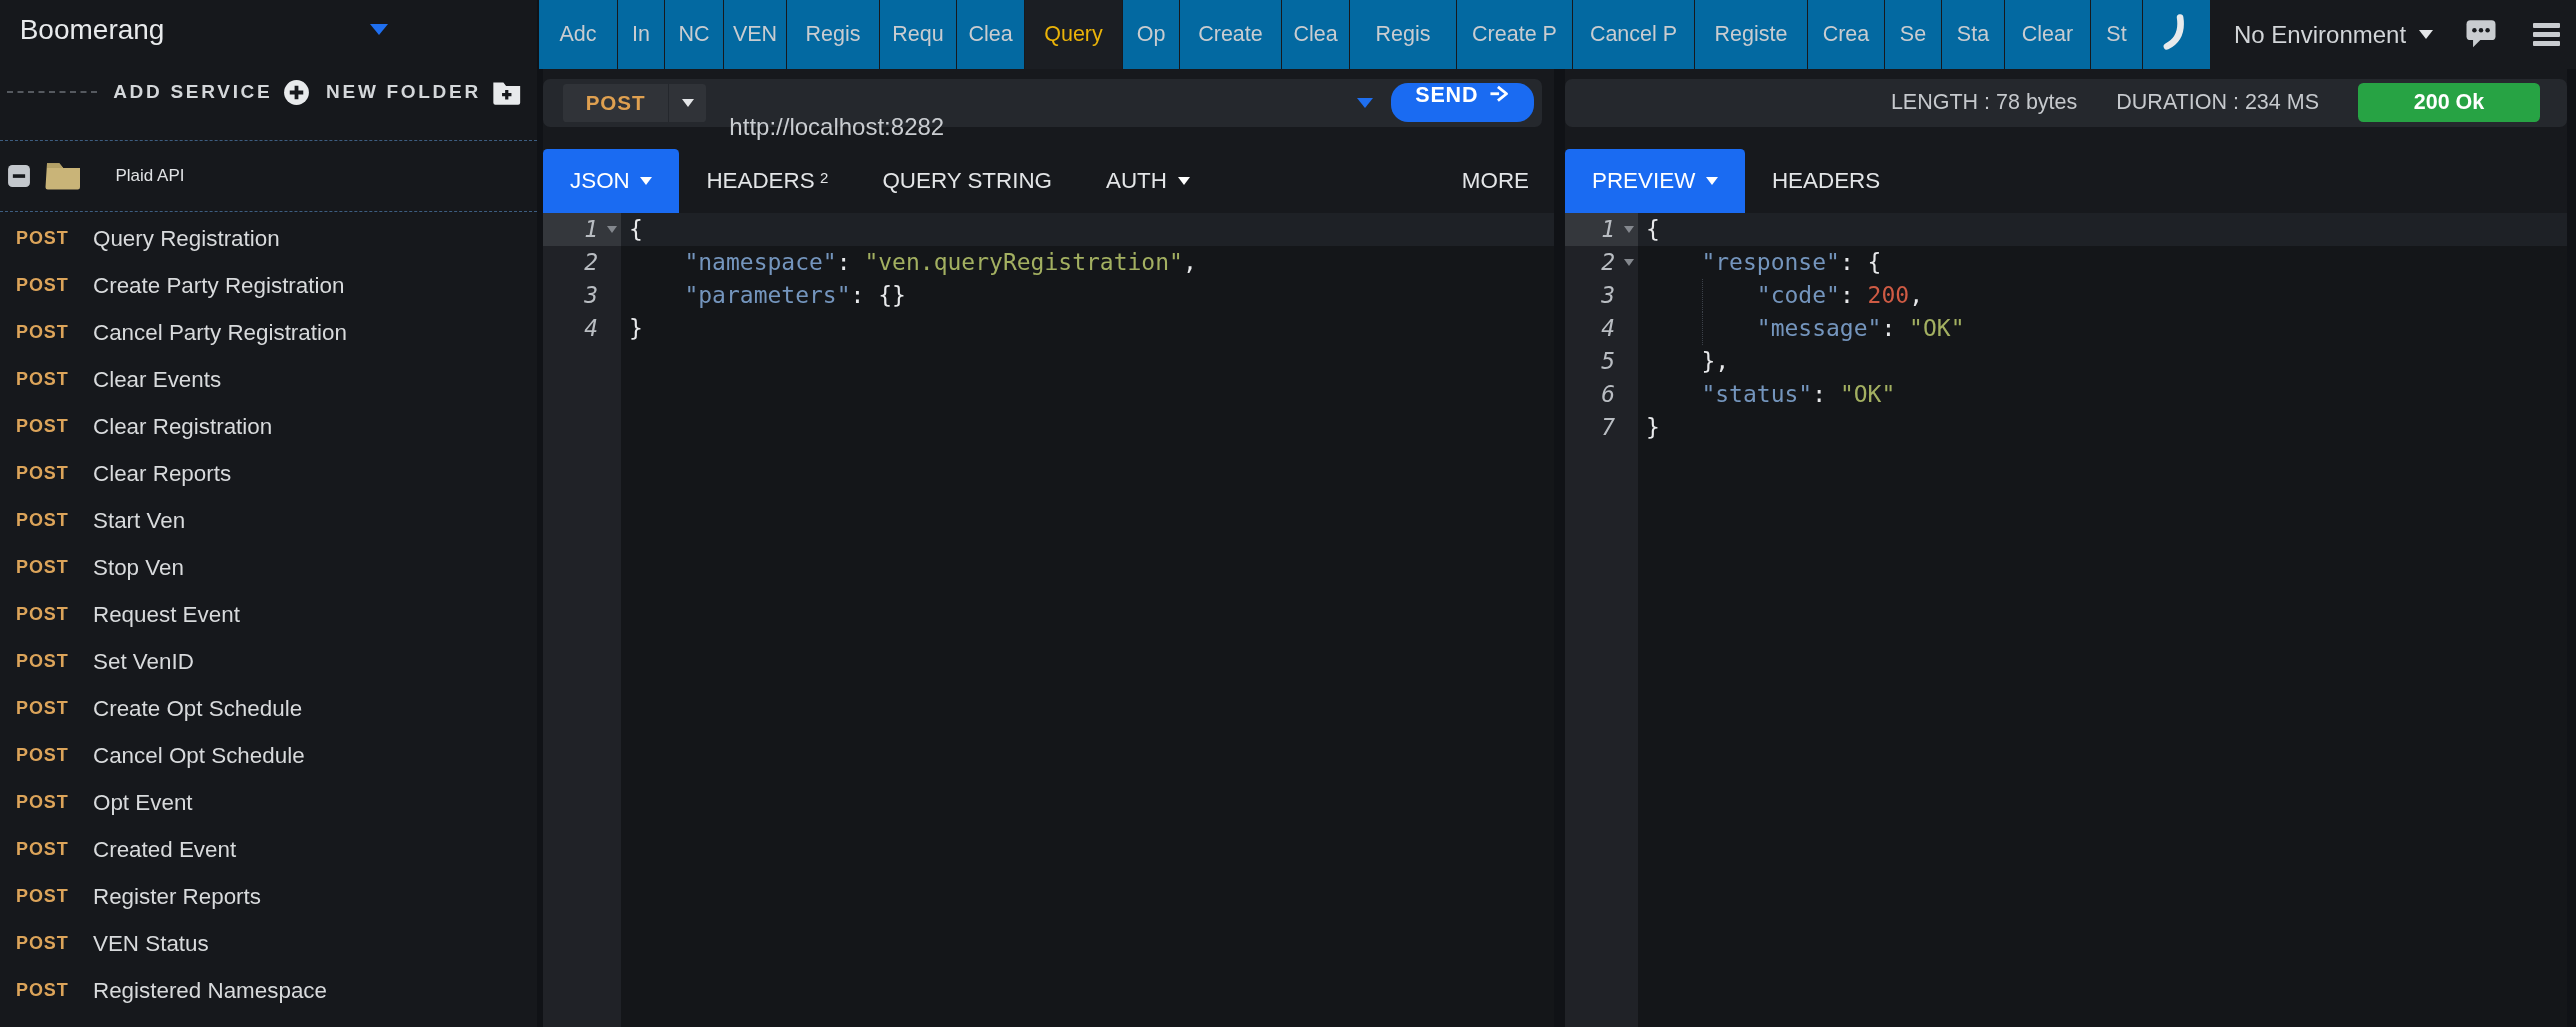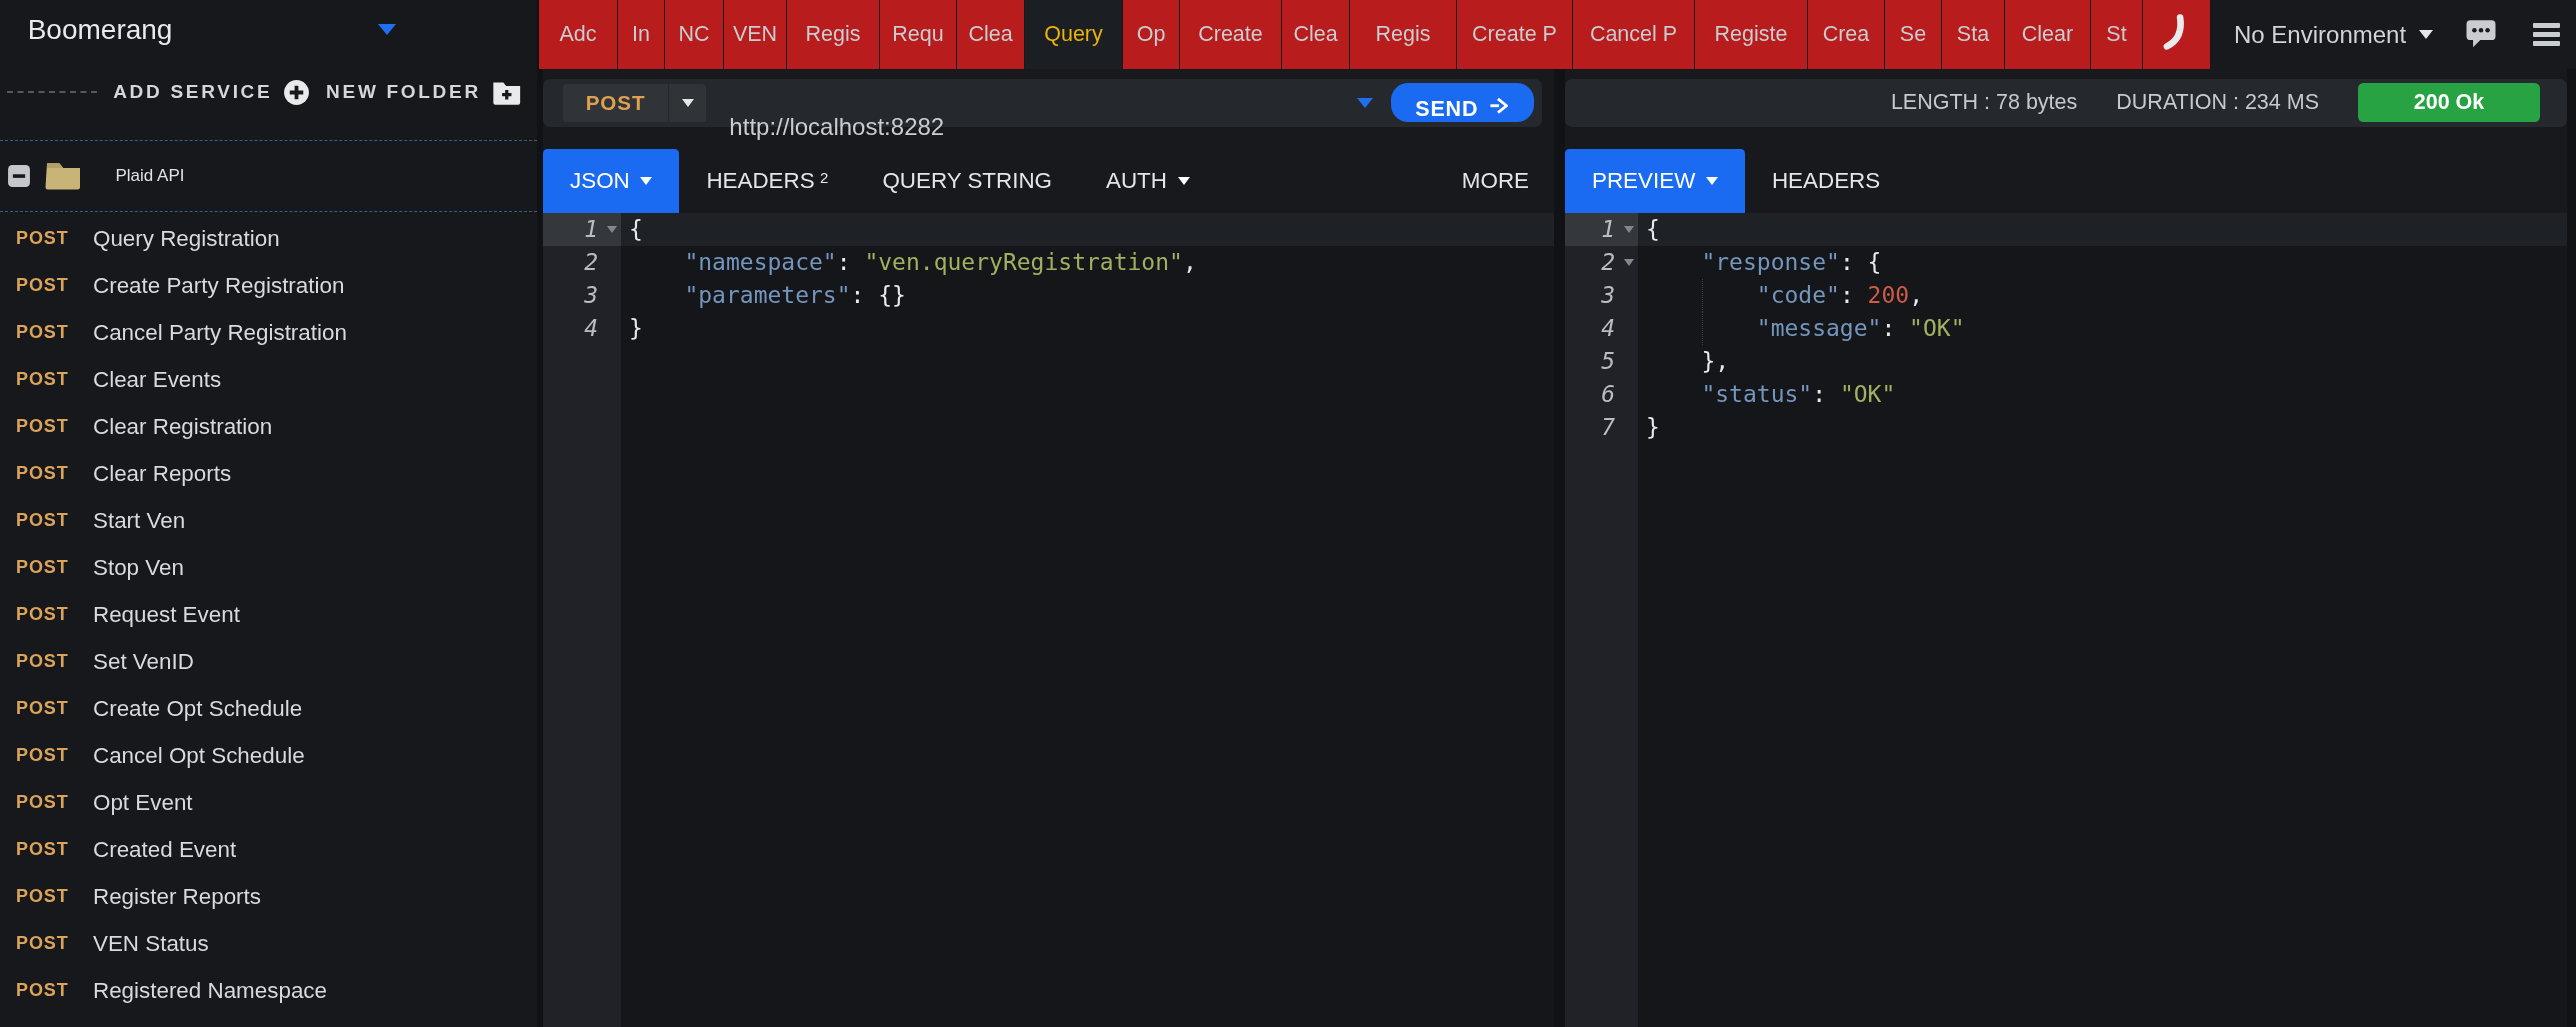--- a/index.html
+++ b/index.html
@@ -2,42 +2,42 @@
 <html style="font-size:14.3px"><head>
 <meta charset="utf-8">
 <style>
   * { margin:0; padding:0; box-sizing:border-box; }
   html,body { background:#101216; }
   .app { position:relative; width:2576px; height:1028px; background:#101216;
          font-family:"Liberation Sans", sans-serif; overflow:hidden; color:#d8dadc; }
 
   
   .sidebar { position:absolute; left:0; top:0; width:537px; height:1028px; background:#16181c; }
-  .brand-row { position:absolute; top:0; left:8px; width:100%; height:70px; }
+  .brand-row { position:absolute; top:0; left:0; width:100%; height:70px; }
   .brand { position:absolute; left:19.7px; top:14.3px; font-size:28px; color:#e8eaec; }
   .caret-blue { position:absolute; left:370px; top:24px; width:0; height:0;
     border-left:9px solid transparent; border-right:9px solid transparent; border-top:11.6px solid #1f6ff0; }
   .tools-row { position:absolute; top:77px; left:0; width:100%; height:30px; display:flex; align-items:center; }
   .dashes { width:90px; margin-left:7.2px; border-top:2.7px dashed #55595f; }
   .tool-label { margin-left:16px; font-size:19px; font-weight:bold; letter-spacing:2.7px; color:#d4d7da; }
   .tool-icon { margin-left:10.7px; display:inline-flex; }
   .folder-row { position:absolute; top:140px; left:0; width:100%; height:72px;
     border-top:1.8px dashed #3d5d80; border-bottom:1.8px dashed #3d5d80; display:flex; align-items:center; }
   .minus-box { margin-left:7.2px; display:inline-flex; }
   .folder-ic { margin-left:14.3px; display:inline-flex; }
   .folder-name { margin-left:33px; font-size:17px; color:#e0e2e4; }
   .requests { position:absolute; top:215px; left:0; width:100%; list-style:none; }
   .req-item { height:47px; display:flex; align-items:center; cursor:pointer; }
   .req-method { width:61px; margin-left:16px; font-size:18px; font-weight:bold; color:#dca45a; letter-spacing:0.9px; }
   .req-name { margin-left:16px; font-size:22.4px; color:#d8dadc; }
 
   
   .topbar { position:absolute; left:539px; top:0; right:0; height:69px; display:flex; background:#17191d; }
   .tab { flex:0 0 auto; height:100%; display:flex; align-items:center; justify-content:center;
-    background:#b91c1c; border-right:1.8px solid #17191d; color:#c9ccd0; font-size:21.5px;
+    background:#0369a1; border-right:1.8px solid #17191d; color:#c9ccd0; font-size:21.5px;
     overflow:hidden; white-space:nowrap; cursor:pointer; }
   .tab.active { background:#1b1e23; color:#eab308; }
   .tab-icon { flex:0 0 68px; }
   .env-area { flex:1 1 auto; display:flex; align-items:center; background:#17191d; }
   .env-label { margin-left:23px; font-size:24px; color:#d2d5d8; display:flex; align-items:center; cursor:pointer; }
   .caret-sm-white { display:inline-block; width:0; height:0; margin-left:12.5px;
     border-left:7.2px solid transparent; border-right:7.2px solid transparent; border-top:9px solid #e4e6e8; }
   .top-icons { margin-left:auto; margin-right:16px; display:flex; align-items:center; gap:36px; }
   .burger { display:inline-flex; flex-direction:column; gap:4.5px; cursor:pointer; }
   .burger i { width:27px; height:4.5px; background:#c9ccd0; border-radius:0.9px; }
@@ -55,21 +55,21 @@
   .method-select { margin-left:19.7px; height:38px; background:#303338; border-radius:3.6px;
     display:flex; align-items:stretch; cursor:pointer; }
   .method-label { padding:0 23px; line-height:38px; color:#dfa050; font-size:20.6px; font-weight:bold; letter-spacing:0.9px; }
   .method-caret { width:38px; border-left:1.8px solid #24272c; display:flex; align-items:center; justify-content:center; }
   .caret-xs-white { width:0; height:0; border-left:6.3px solid transparent; border-right:6.3px solid transparent; border-top:8px solid #e4e6e8; }
   .url-text { margin-left:23px; flex:1; font-size:24px; color:#c9ccd0; white-space:nowrap; overflow:hidden;margin-top:48px; }
   .caret-md-blue { width:0; height:0; margin-right:18px;
     border-left:8px solid transparent; border-right:8px solid transparent; border-top:10.7px solid #1f6ff0; }
   .send-btn { width:143px; height:39px; margin-right:7.2px; background:#1a6bf2; border:none; border-radius:17px;
     color:#fff; font-size:21.5px; font-weight:bold; letter-spacing:0.9px;
-    display:flex; align-items:flex-end; justify-content:center; gap:9px; cursor:pointer;
+    display:flex; align-items:flex-start; justify-content:center; gap:9px; cursor:pointer;
     font-family:"Liberation Sans", sans-serif; }
 
   .meta { display:flex; align-items:center; margin-left:auto; }
   .meta-text { font-size:21.5px; color:#c6c9cd; margin-right:39px; white-space:nowrap; }
   .status-badge { min-width:182px; height:39px; margin-right:27px; background:#27a344; border-radius:5.4px;
     color:#fff; font-size:21.5px; font-weight:bold; display:flex; align-items:center; justify-content:center; }
 
   .panel-tabs { position:absolute; top:80px; left:0; right:0; height:64px; display:flex; align-items:stretch; }
   .ptab { display:flex; align-items:center; padding:0 27px; font-size:22.4px; color:#e3e5e7; cursor:pointer; white-space:nowrap; }
   .ptab.active { background:#1a6bf2; color:#fff; border-radius:4.5px 4.5px 0 0; }

